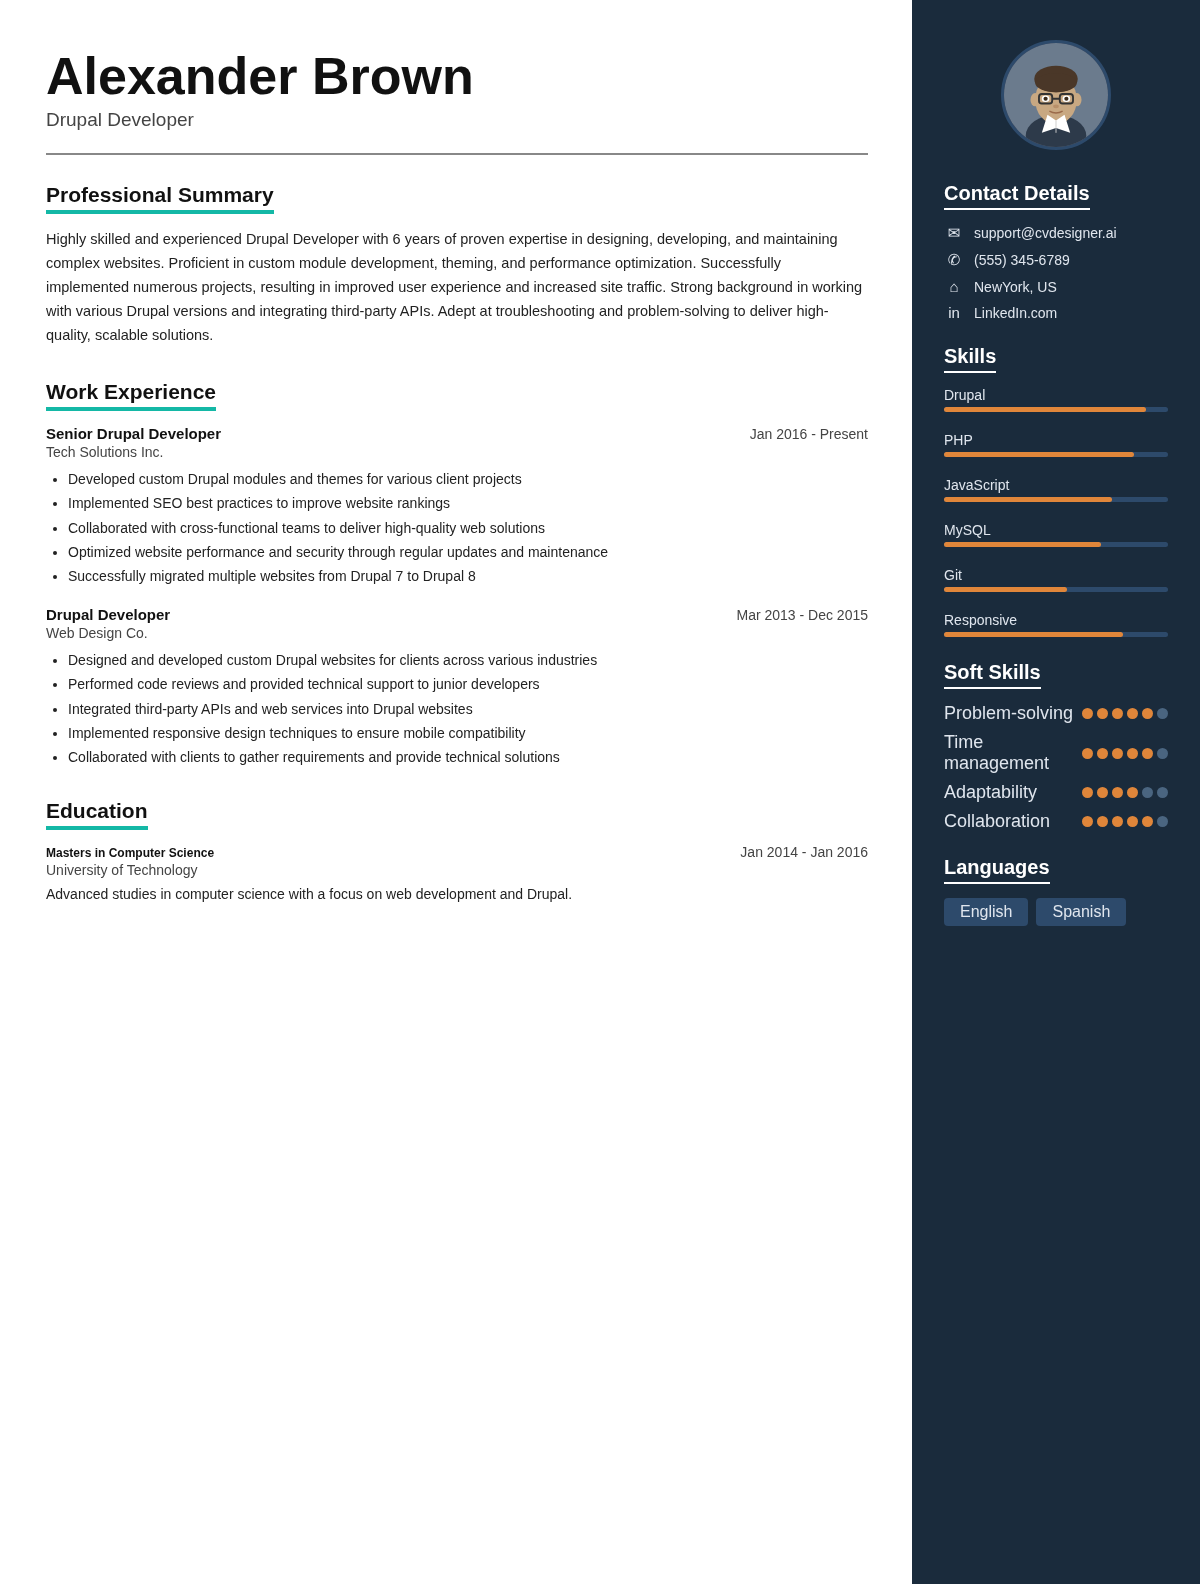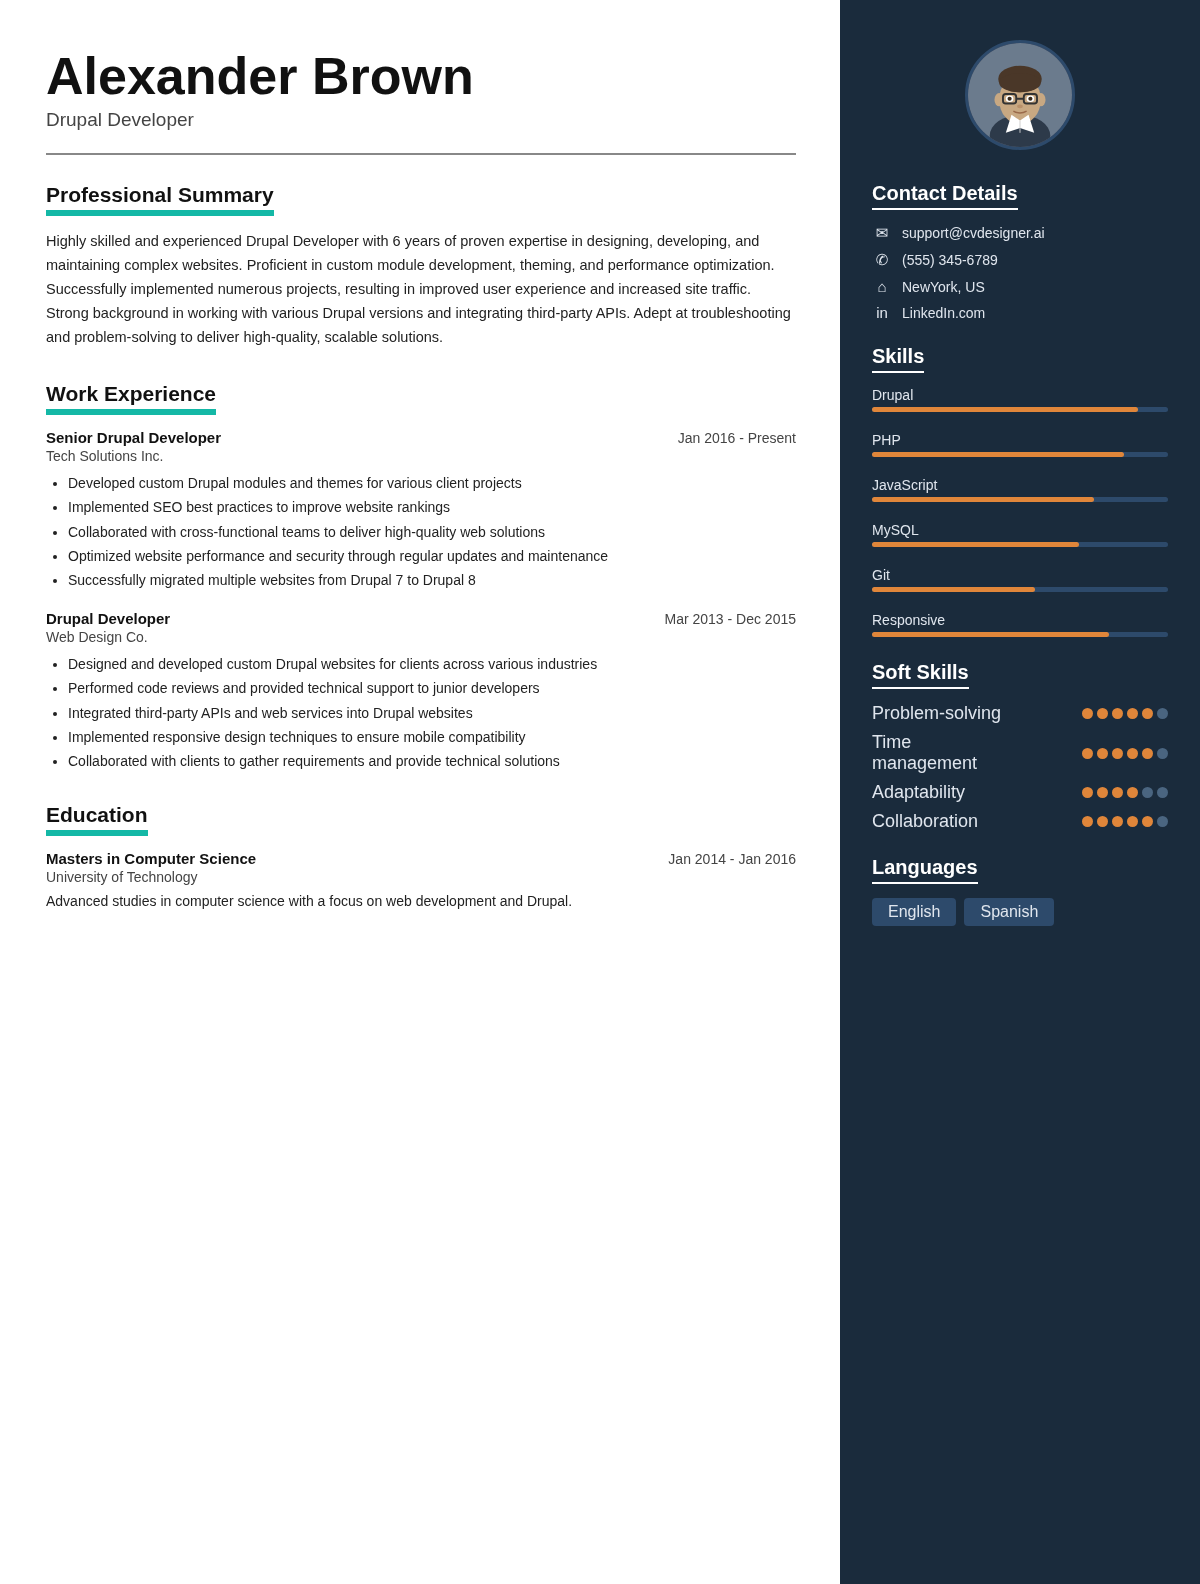--- a/index.html
+++ b/index.html
@@ -9,21 +9,21 @@
       width: 1200px;
       min-height: 1584px;
       display: flex;
     }
     .left-col {
       flex: 1;
       padding: 48px 44px 48px 46px;
       background: #fff;
     }
     .right-col {
-      width: 360px;
+      width: 288px;
       background: #1a2b3c;
       color: #fff;
       padding: 40px 32px;
       flex-shrink: 0;
     }
 
     
     .name-title h1 {
       font-size: 52px;
       font-weight: 800;
@@ -38,21 +38,21 @@
     .divider {
       border: none;
       border-top: 2px solid #888;
       margin: 22px 0 28px 0;
     }
 
     .section-title {
       font-size: 21px;
       font-weight: 700;
       color: #111;
-      border-bottom: 6px solid #14b8a6;
+      border-bottom: 4px solid #14b8a6;
       padding-bottom: 3px;
       margin-bottom: 14px;
       display: inline-block;
     }
 
     .summary-text {
       font-size: 14.5px;
       color: #222;
       line-height: 1.65;
       margin-bottom: 32px;
@@ -93,21 +93,21 @@
       margin-bottom: 2px;
     }
 
     .edu-header {
       display: flex;
       justify-content: space-between;
       align-items: baseline;
       margin-bottom: 2px;
     }
     .edu-degree {
-      font-size: 15px;
+      font-size: 12px;
       font-weight: 700;
       color: #111;
     }
     .edu-date {
       font-size: 14px;
       color: #444;
     }
     .edu-school {
       font-size: 14px;
       color: #444;

